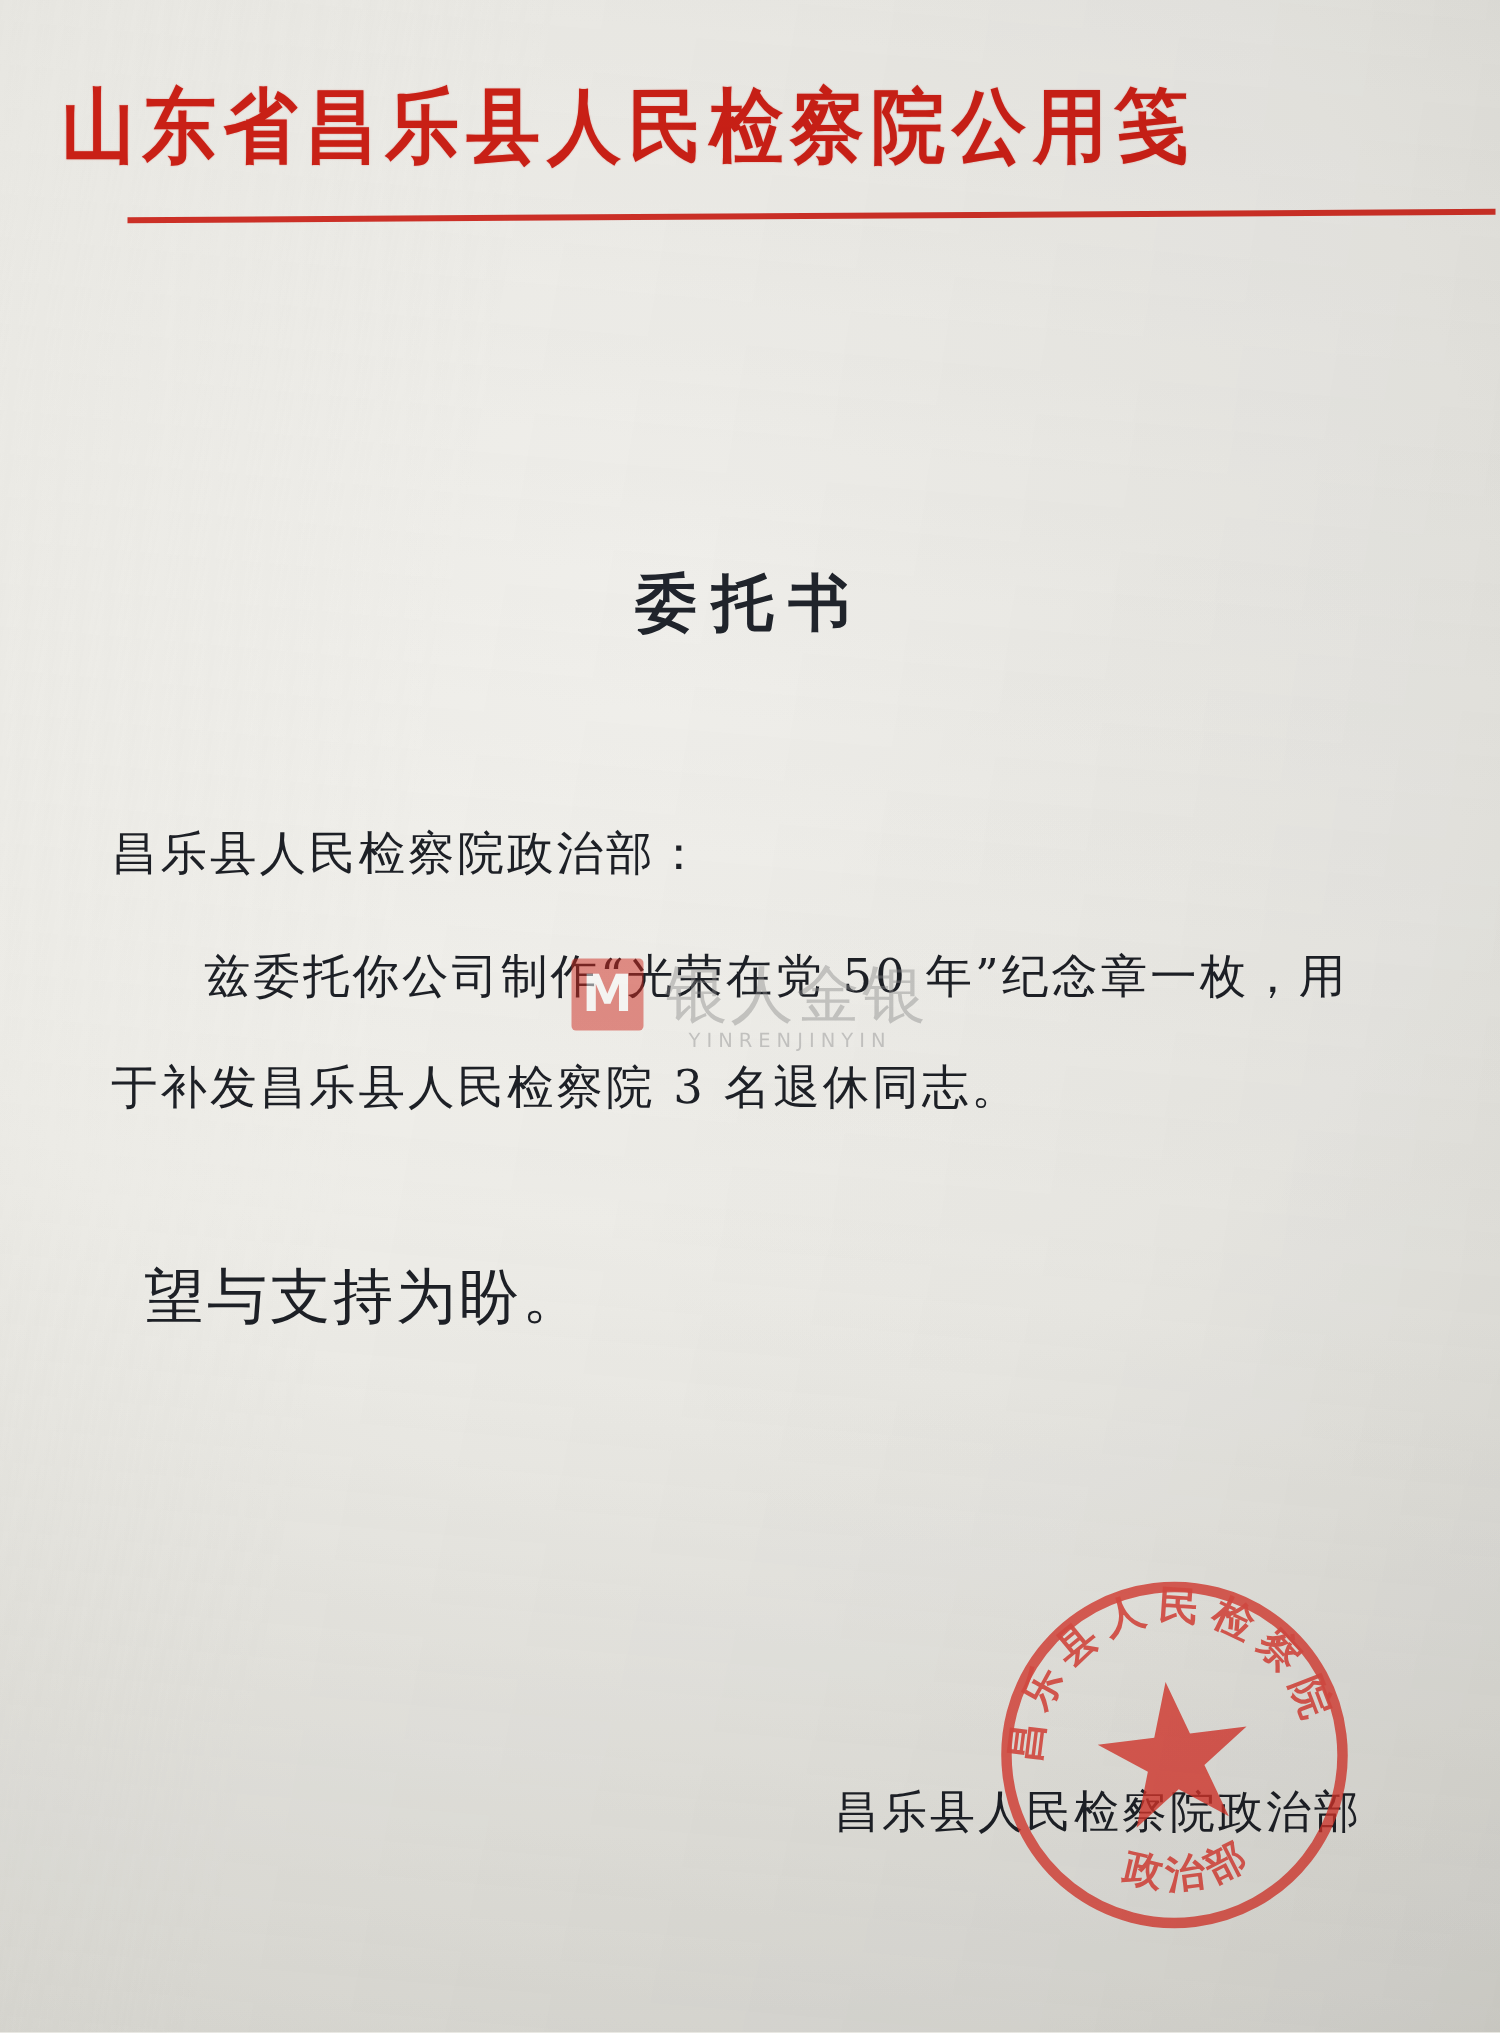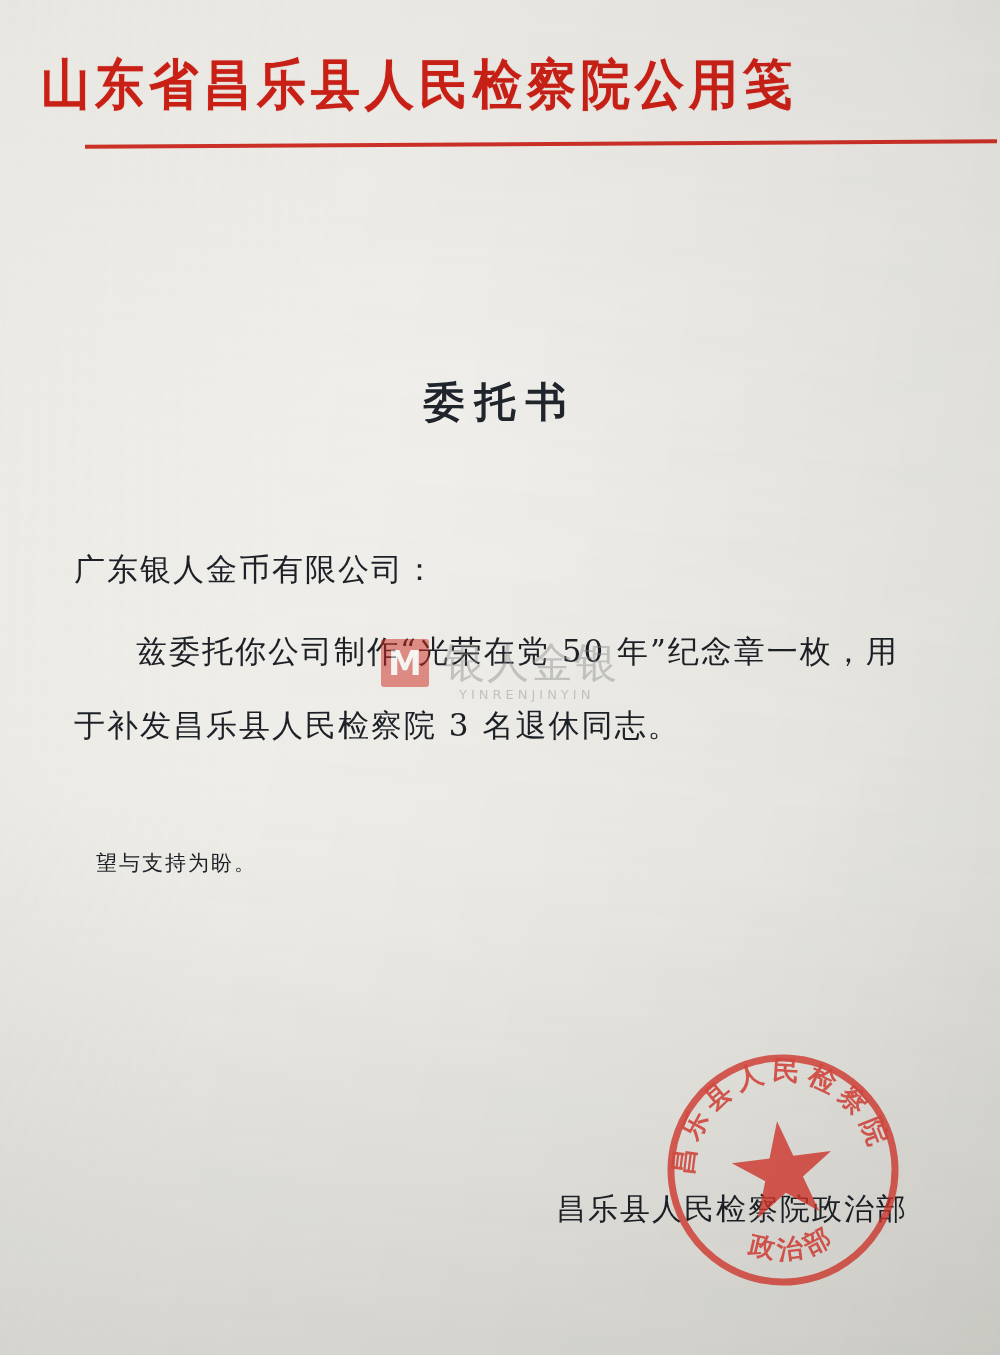--- a/index.html
+++ b/index.html
@@ -97,22 +97,21 @@
     margin: 8px 0 0 0;
     text-indent: 62px;
     font-size: 31px;
   }
   .para-gap {
     height: 66px;
   }
   .closing {
     margin: 0;
     text-indent: 22px;
-    font-size: 21px;
-    font-family: Liberation Mono, monospace;
+    font-size: 40px;
   }
 
   
   .signature {
     position: absolute;
     right: 92px;
     bottom: 118px;
     text-align: center;
     color: #1d2026;
     font-size: 30px;
@@ -184,21 +183,21 @@
 <div id="paper">
 
   <div class="letterhead">
     <div class="letterhead-title">山东省昌乐县人民检察院公用笺</div>
     <div class="letterhead-rule"></div>
   </div>
 
   <div class="doc-title">委托书</div>
 
   <div class="body-block">
-    <p class="salutation">广东银人金币有限公司：</p>
+    <p class="salutation">昌乐县人民检察院政治部：</p>
     <p class="para">兹委托你公司制作“光荣在党 50 年”纪念章一枚，用于补发昌乐县人民检察院 3 名退休同志。</p>
     <div class="para-gap"></div>
     <p class="closing">望与支持为盼。</p>
   </div>
 
   <div class="watermark">
     <div class="wm-badge">M</div>
     <div class="wm-text">银人金银</div>
     <div class="wm-sub">YINRENJINYIN</div>
   </div>

